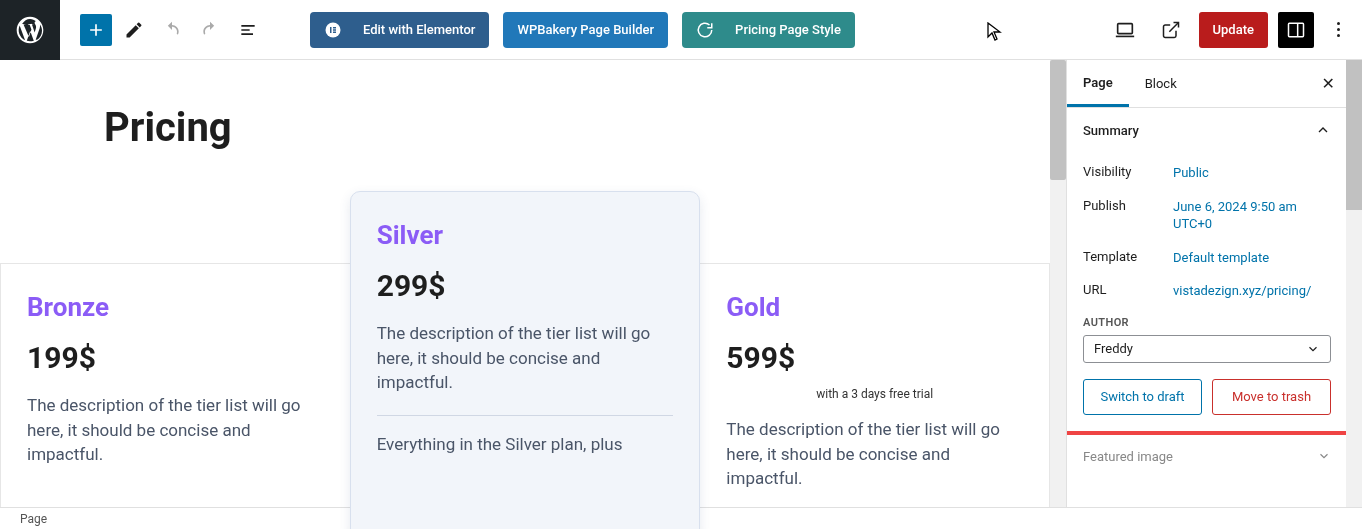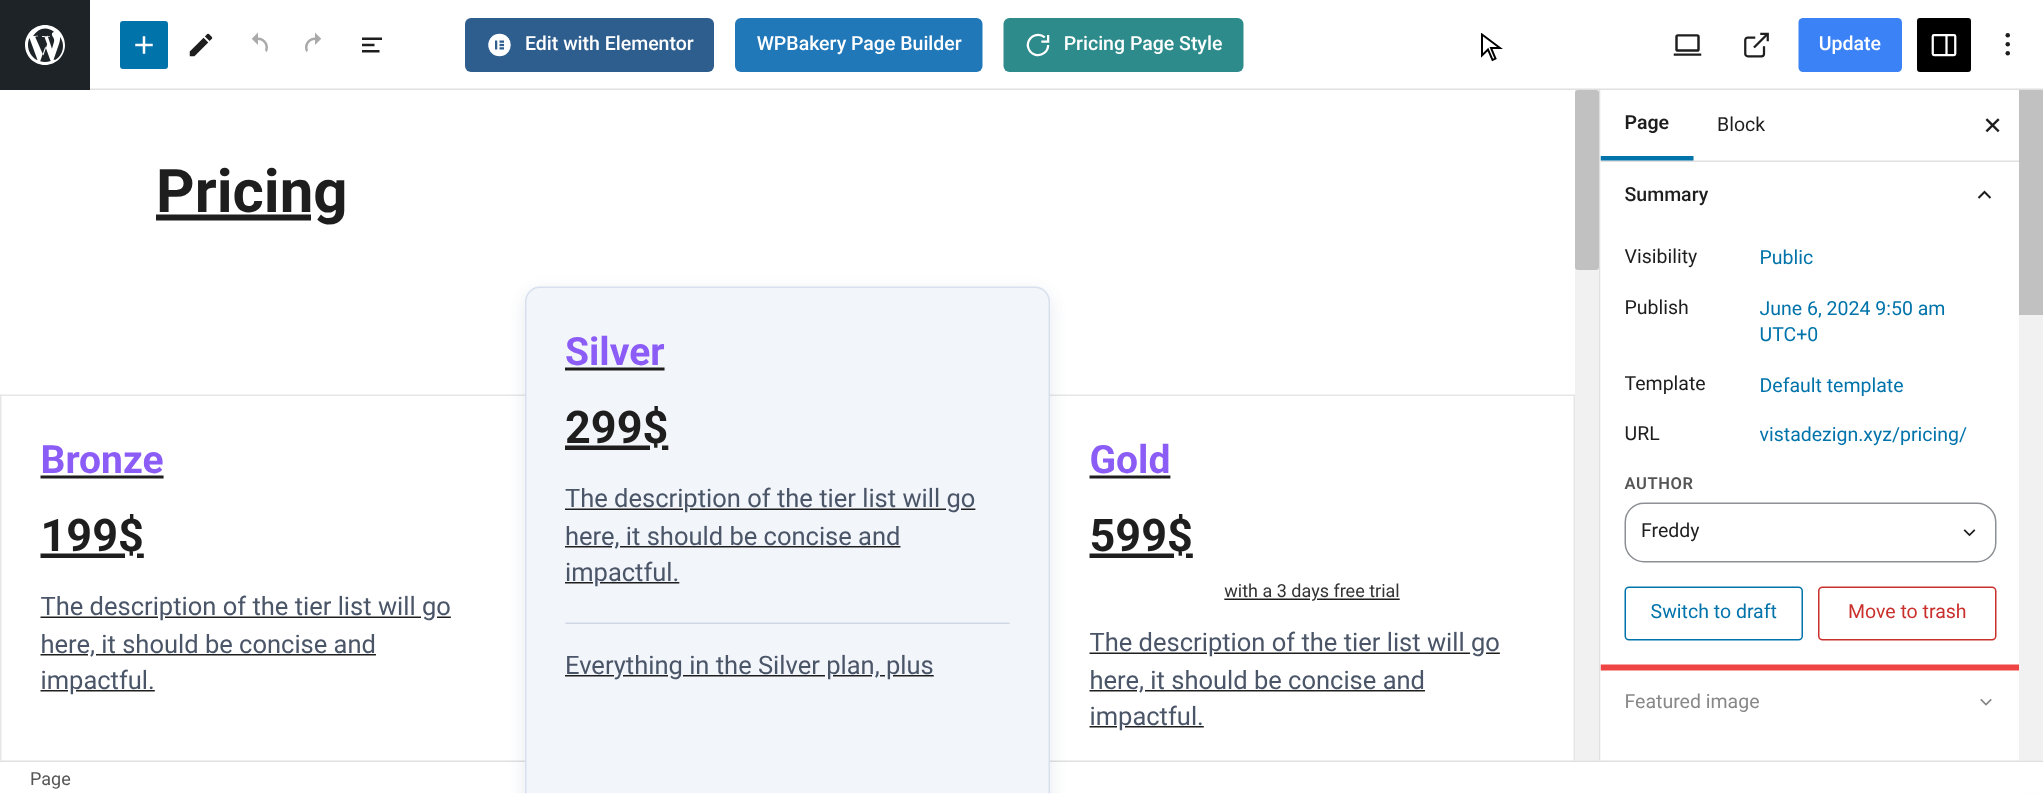--- a/index.html
+++ b/index.html
@@ -8,42 +8,42 @@
 
   
   .topbar { height: 60px; border-bottom: 1px solid #e0e0e0; display: flex; align-items: center; background: #fff; }
   .wp-logo { width: 60px; height: 60px; background: #1d2327; display: flex; align-items: center; justify-content: center; }
   .wp-logo svg { width: 32px; height: 32px; fill: #fff; }
   .tb-left { display: flex; align-items: center; gap: 6px; margin-left: 20px; }
   .sq-btn { width: 32px; height: 32px; border-radius: 2px; display: flex; align-items: center; justify-content: center; cursor: pointer; }
   .sq-blue { background: #0073aa; color: #fff; }
   .sq-plain { background: transparent; color: #1e1e1e; }
   .sq-plain.disabled { color: #aaa; }
-  .pill-btn { height: 36px; border-radius: 4px; display: flex; align-items: center; gap: 8px; padding: 0 14px; color: #fff; font-size: 13px; font-weight: 500; cursor: pointer; margin-left: 8px; }
+  .pill-btn { height: 36px; border-radius: 4px; display: flex; align-items: center; gap: 21px; padding: 0 14px; color: #fff; font-size: 13px; font-weight: 500; cursor: pointer; margin-left: 8px; }
   .pill-dark { background: #2e5e8d; }
   .pill-blue { background: #2178b9; }
   .pill-teal { background: #2e8b8b; }
   .tb-right { margin-left: auto; display: flex; align-items: center; gap: 10px; padding-right: 14px; }
   .tb-icon { width: 36px; height: 36px; display: flex; align-items: center; justify-content: center; color: #1e1e1e; cursor: pointer; }
-  .update-btn { background: #3b82f6; color: #fff; border-radius: 3px; height: 36px; padding: 0 14px; display: flex; align-items: center; font-size: 13px; font-weight: 500; cursor: pointer; }
+  .update-btn { background: #b91c1c; color: #fff; border-radius: 3px; height: 36px; padding: 0 14px; display: flex; align-items: center; font-size: 13px; font-weight: 500; cursor: pointer; }
   .settings-toggle { width: 36px; height: 36px; background: #000; color: #fff; display: flex; align-items: center; justify-content: center; border-radius: 2px; }
   .kebab { width: 20px; display: flex; flex-direction: column; align-items: center; gap: 3px; cursor: pointer; margin-left: 4px;}
   .kebab span { width: 3px; height: 3px; background: #1e1e1e; border-radius: 50%; }
 
   
   .cursor-glyph { position: absolute; top: 22px; left: 987px; font-size: 16px; pointer-events: none; }
 
   
   .split { position: absolute; top: 60px; left: 0; right: 0; bottom: 0; display: flex; }
 
   
   .canvas-wrap { flex: 1; position: relative; overflow: hidden; }
   .canvas-scroll { position: absolute; top: 0; right: 0; width: 16px; height: 100%; background: #f1f1f1; }
   .canvas-thumb { position: absolute; top: 0; right: 0; width: 16px; height: 120px; background: #c1c1c1; border-radius: 2px; }
-  .canvas { width: 100%; height: 100%; padding: 20px 40px; overflow: hidden; text-decoration: underline; }
+  .canvas { width: 100%; height: 100%; padding: 20px 40px; overflow: hidden; }
   .page-title { font-size: 40px; font-weight: 700; margin: 24px 0 40px 64px; }
 
   .tiers { display: flex; gap: 0; }
   .tier { flex: 1; padding: 28px 26px; background: #fff; border: 1px solid #e6e6e6; }
   .tier.bronze { border: 1px solid #e6e6e6; border-right: none; margin-top: 72px; margin-left:-40px; }
   .tier.silver { background: #f2f5fa; border: 1px solid #d8e0ee; border-radius: 10px; box-shadow: 0 4px 12px rgba(50,70,120,.12); margin-top: 0; position: relative; z-index: 2; }
   .tier.gold { border: 1px solid #e6e6e6; border-left: none; margin-top: 72px; margin-right:-24px; }
   .tier h3 { font-size: 26px; font-weight: 700; margin-bottom: 18px; color: #8b5cf6; }
   .tier .price { font-size: 30px; font-weight: 700; margin-bottom: 18px; }
   .tier .desc { font-size: 17px; color: #4a5568; line-height: 1.45; margin-bottom: 20px; }
@@ -64,21 +64,21 @@
 
   .panel-section { border-bottom: 4px solid #ef4444; }
   .panel-header { display: flex; justify-content: space-between; align-items: center; padding: 14px 16px; font-size: 13px; font-weight: 500; cursor: pointer; }
   .panel-body { padding: 4px 16px 16px; }
 
   .row { display: flex; padding: 8px 0; font-size: 13px; }
   .row .label { width: 90px; color: #1e1e1e; }
   .row .value { flex: 1; color: #0073aa; cursor: pointer; line-height: 1.35; }
 
   .author-label { font-size: 11px; font-weight: 600; letter-spacing: .4px; color: #555; margin: 8px 0 6px; text-transform: uppercase; }
-  .author-select { width: 100%; height: 40px; border: 1px solid #8c8f94; border-radius: 13px; background: #fff; padding: 0 10px; font-size: 13px; display: flex; align-items: center; justify-content: space-between; cursor: pointer; }
+  .author-select { width: 100%; height: 28px; border: 1px solid #8c8f94; border-radius: 3px; background: #fff; padding: 0 10px; font-size: 13px; display: flex; align-items: center; justify-content: space-between; cursor: pointer; }
 
   .actions { display: flex; gap: 10px; margin-top: 16px; }
   .btn-outline { flex: 1; height: 36px; border-radius: 3px; display: flex; align-items: center; justify-content: center; font-size: 13px; cursor: pointer; background: #fff; }
   .btn-draft { border: 1px solid #0073aa; color: #0073aa; }
   .btn-trash { border: 1px solid #c9302c; color: #c9302c; }
 
   .featured { padding: 14px 16px; font-size: 13px; color: #888; display: flex; justify-content: space-between; align-items: flex-start; }
 
   
   .footer { position: absolute; bottom: 0; left: 0; right: 0; height: 22px; background: #fff; border-top: 1px solid #e0e0e0; font-size: 12px; color: #555; padding-left: 20px; display: flex; align-items: center; }

